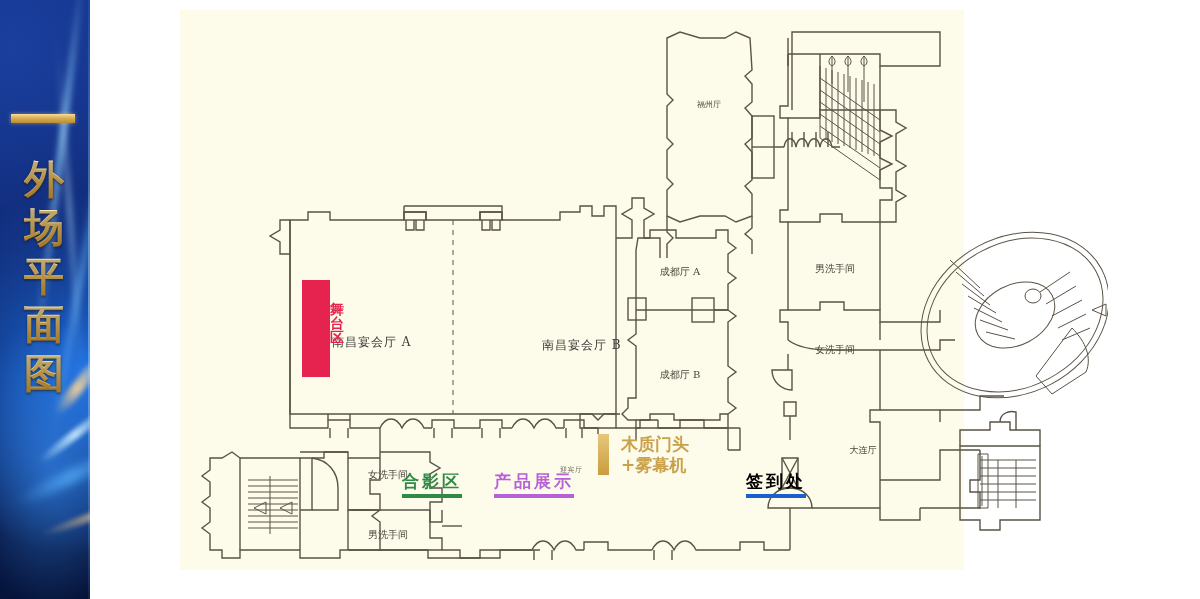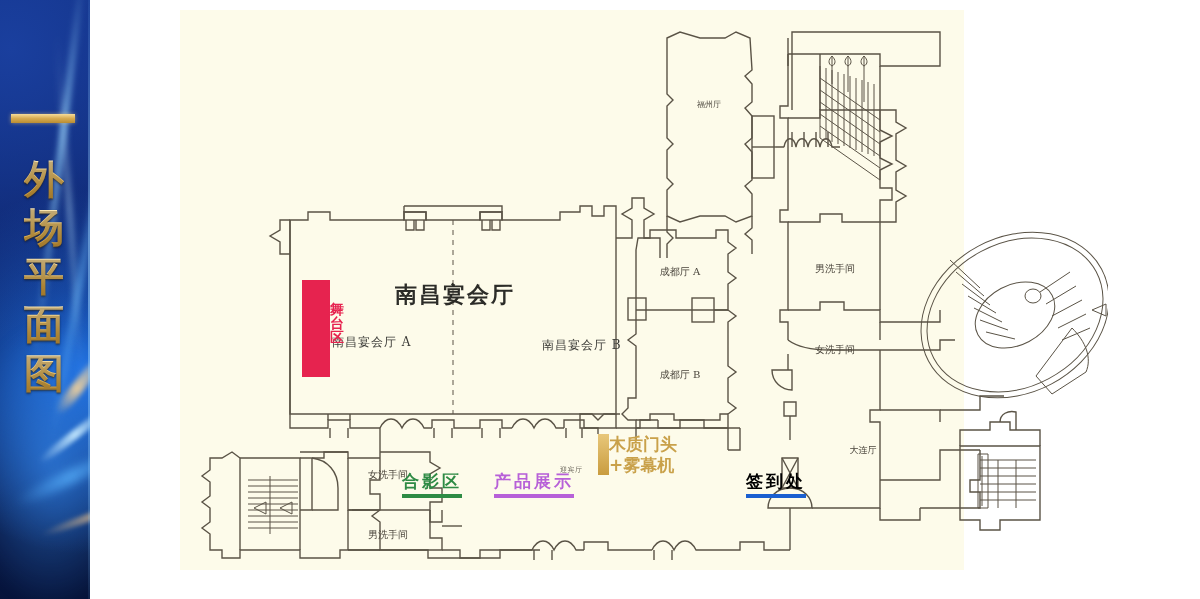--- a/index.html
+++ b/index.html
@@ -87,21 +87,21 @@
 
   .mk-product { left:314px; top:462px; }
   .mk-product .mk-text { color:#b760d8; }
   .mk-product .mk-rule { background:#b760d8; }
 
   .mk-sign { left:566px; top:462px; }
   .mk-sign .mk-text { color:#000000; }
   .mk-sign .mk-rule { background:#1a5fd0; }
 
   .mk-door { position:absolute; left:418px; top:424px;
-             display:flex; align-items:stretch; gap:0; }
+             display:flex; align-items:stretch; gap:12px; }
   .mk-door .bar { width:11px; background:linear-gradient(180deg,#e8c77a,#c99c3f); }
   .mk-door .txt { display:flex; flex-direction:column; justify-content:center;
                   font-size:17px; font-weight:700; color:#c9a14a; line-height:1.22;
                   white-space:nowrap; }
 
   
   .rlab { position:absolute; color:#3a3a36; white-space:nowrap;
           font-family:"DejaVu Serif","Liberation Serif",serif; }
   .rlab-big { font-size:22px; font-weight:700; letter-spacing:2px; color:#2c2c28; }
   .rlab-mid { font-size:12px; letter-spacing:1px; }
@@ -319,21 +319,20 @@
         <text x="500" y="265" font-size="10" text-anchor="middle">成都厅 A</text>
         <text x="500" y="368" font-size="10" text-anchor="middle">成都厅 B</text>
         <text x="655" y="262" font-size="10" text-anchor="middle">男洗手间</text>
         <text x="655" y="343" font-size="10" text-anchor="middle">女洗手间</text>
         <text x="683" y="443" font-size="9" text-anchor="middle">大连厅</text>
         <text x="208" y="468" font-size="10" text-anchor="middle">女洗手间</text>
         <text x="208" y="528" font-size="10" text-anchor="middle">男洗手间</text>
       </g>
     </svg>
 
-    <div class="rlab rlab-big" style="left:215px; top:270px;">南昌宴会厅</div>
     <div class="rlab rlab-mid" style="left:152px; top:324px;">南昌宴会厅 A</div>
     <div class="rlab rlab-mid" style="left:318px; top:327px;margin-left:44px;">南昌宴会厅 B</div>
     <div class="rlab rlab-xs" style="left:380px; top:455px;">迎宾厅</div>
 
     <div class="stage-block"></div>
     <div class="stage-label">
       <span>舞</span>
       <span>台</span>
       <span>区</span>
     </div>

